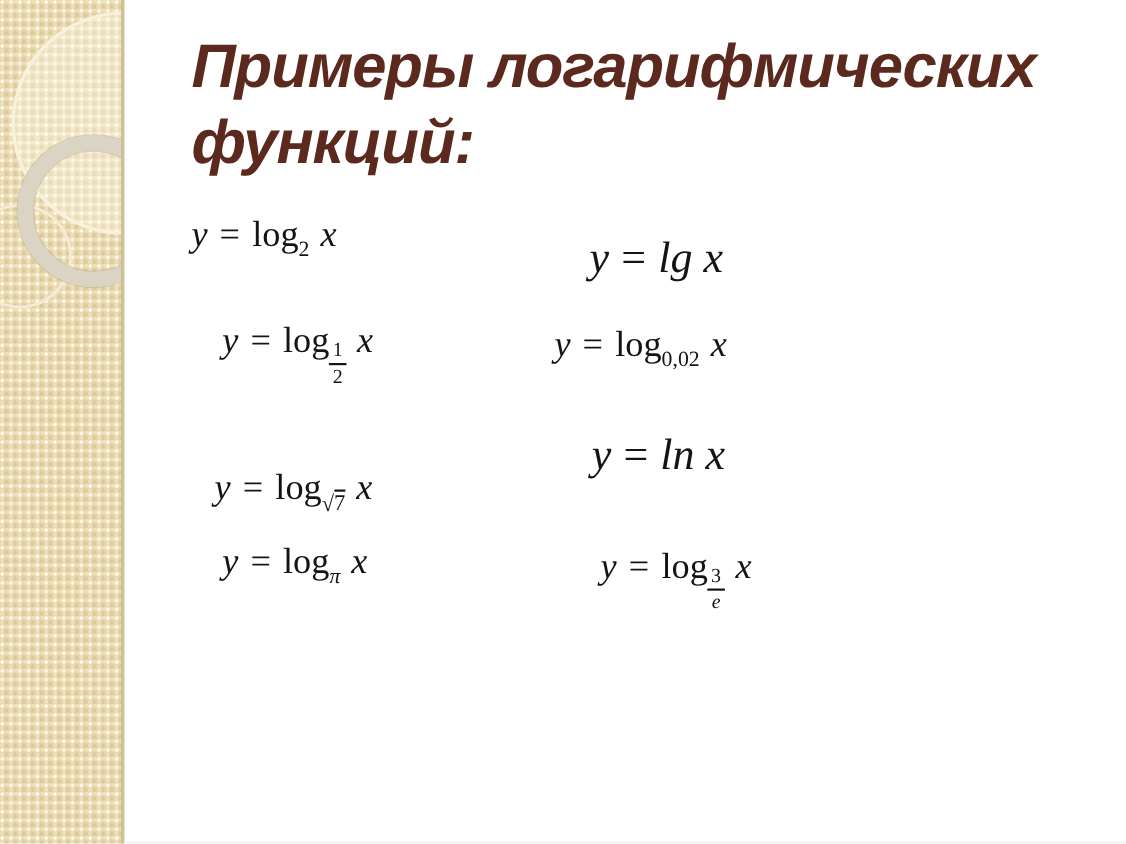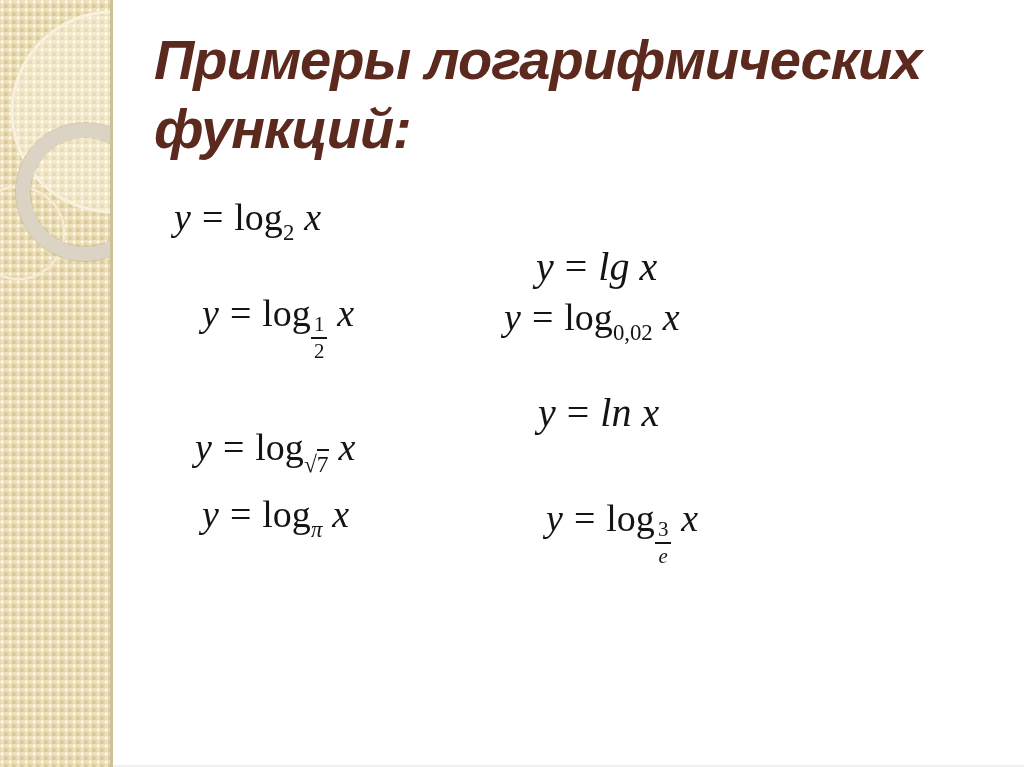--- a/index.html
+++ b/index.html
@@ -32,36 +32,36 @@
   .bottom-line {
     position: absolute;
     left: 113px; right: 0; bottom: 0;
     height: 2px;
     background: #f1f1f1;
   }
 
   
   .title {
     position: absolute;
-    left: 154px; top: 26px;
+    left: 174px; top: 26px;
     width: 790px;
     font-family: "Liberation Sans", "DejaVu Sans", sans-serif;
     font-weight: bold;
     font-style: italic;
     font-size: 56px;
     line-height: 1.23;
     letter-spacing: -1px;
     color: #5b291d;
   }
 
   
   .fx {
     position: absolute;
     font-family: "Liberation Serif", "DejaVu Serif", serif;
-    font-size: 38px;
+    font-size: 33px;
     color: #141414;
     white-space: nowrap;
     line-height: 1.15;
   }
   .fx .eq  { padding: 0 11px; }
   .fx .arg { margin-left: 10px; }
   .it { font-style: italic; }
   .sub { font-size: 0.6em; vertical-align: -0.45em; }
   .fsub {
     display: inline-block;
@@ -72,21 +72,21 @@
   }
   .fsub .num { display: block; padding: 0 3px 1px; border-bottom: 2px solid currentColor; }
   .fsub .den { display: block; padding: 1px 3px 0; }
   .radsub { font-size: 0.62em; vertical-align: -0.5em; }
   .radsub .radicand { border-top: 2px solid currentColor; }
   .red { color: #ea1c2c; font-weight: bold; }
   .cond { margin-left: 14px; }
 
   
   .f-log2     { left: 174px; top: 196px; }
-  .f-lg       { left: 536px; top: 211px; font-size: 40px; margin-top: 33px; }
+  .f-lg       { left: 536px; top: 211px; font-size: 40px; }
   .f-loghalf  { left: 202px; top: 292px; }
   .f-log001   { left: 504px; top: 296px; }
   .f-logsqrt7 { left: 195px; top: 382px; margin-top: 44px; }
   .f-ln       { left: 538px; top: 390px; font-size: 40px; text-align: center; }
   .f-logpi    { left: 202px; top: 493px; }
   .f-log3e    { left: 546px; top: 497px; }
   .f-loga     { left: 210px; top: 595px; font-size: 39px; }
 </style>
 </head>
 <body>

